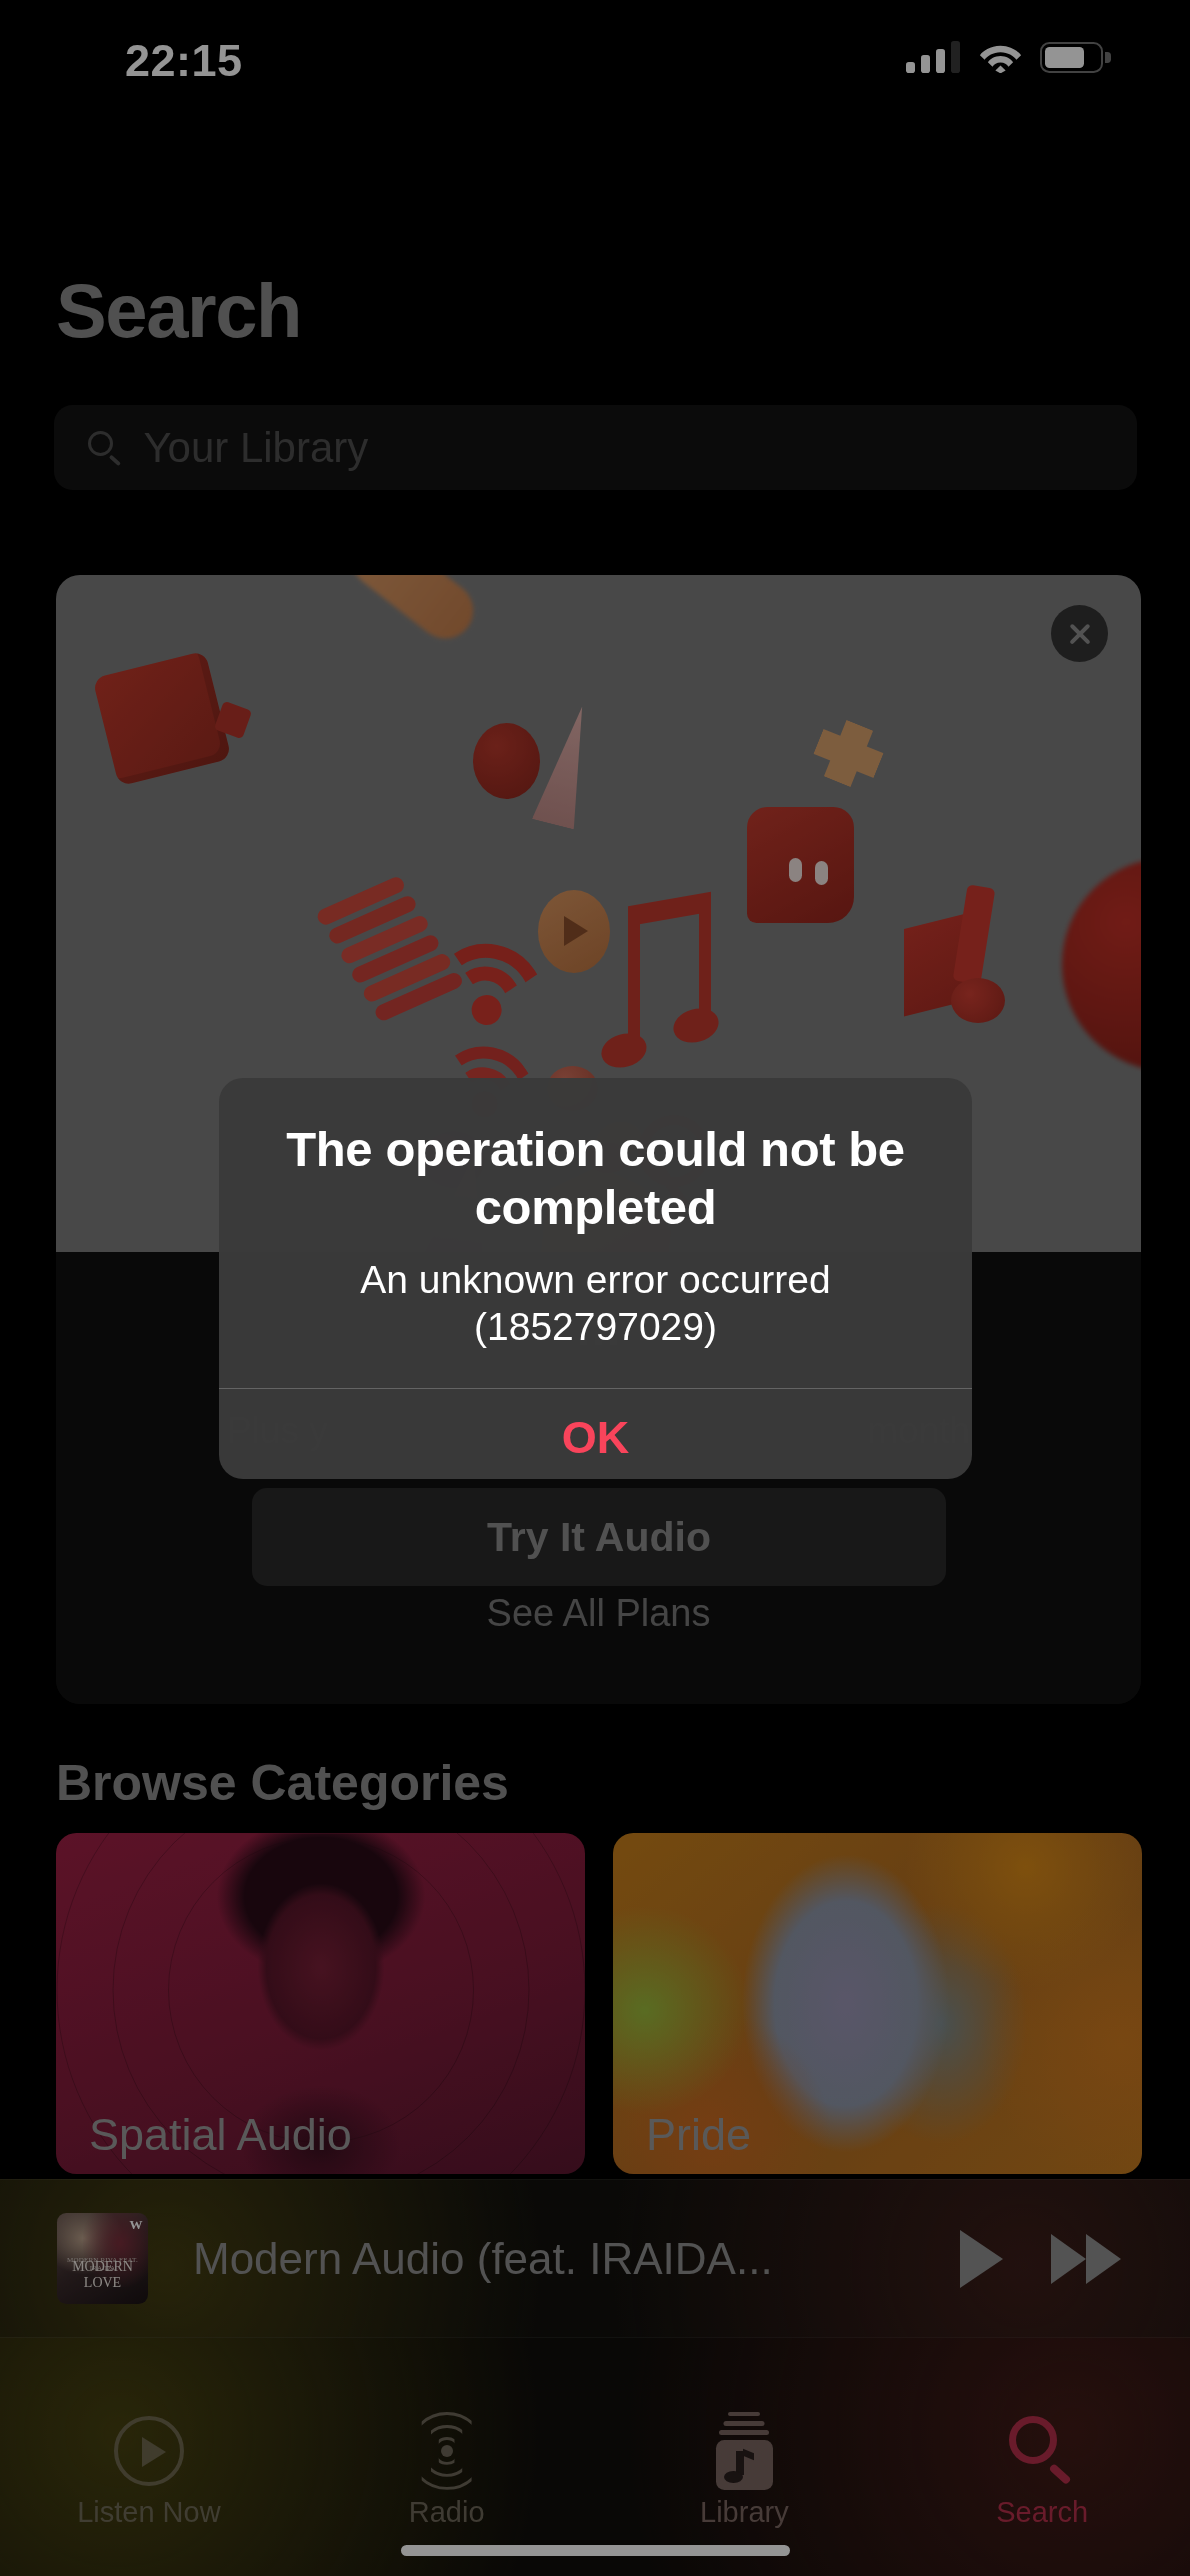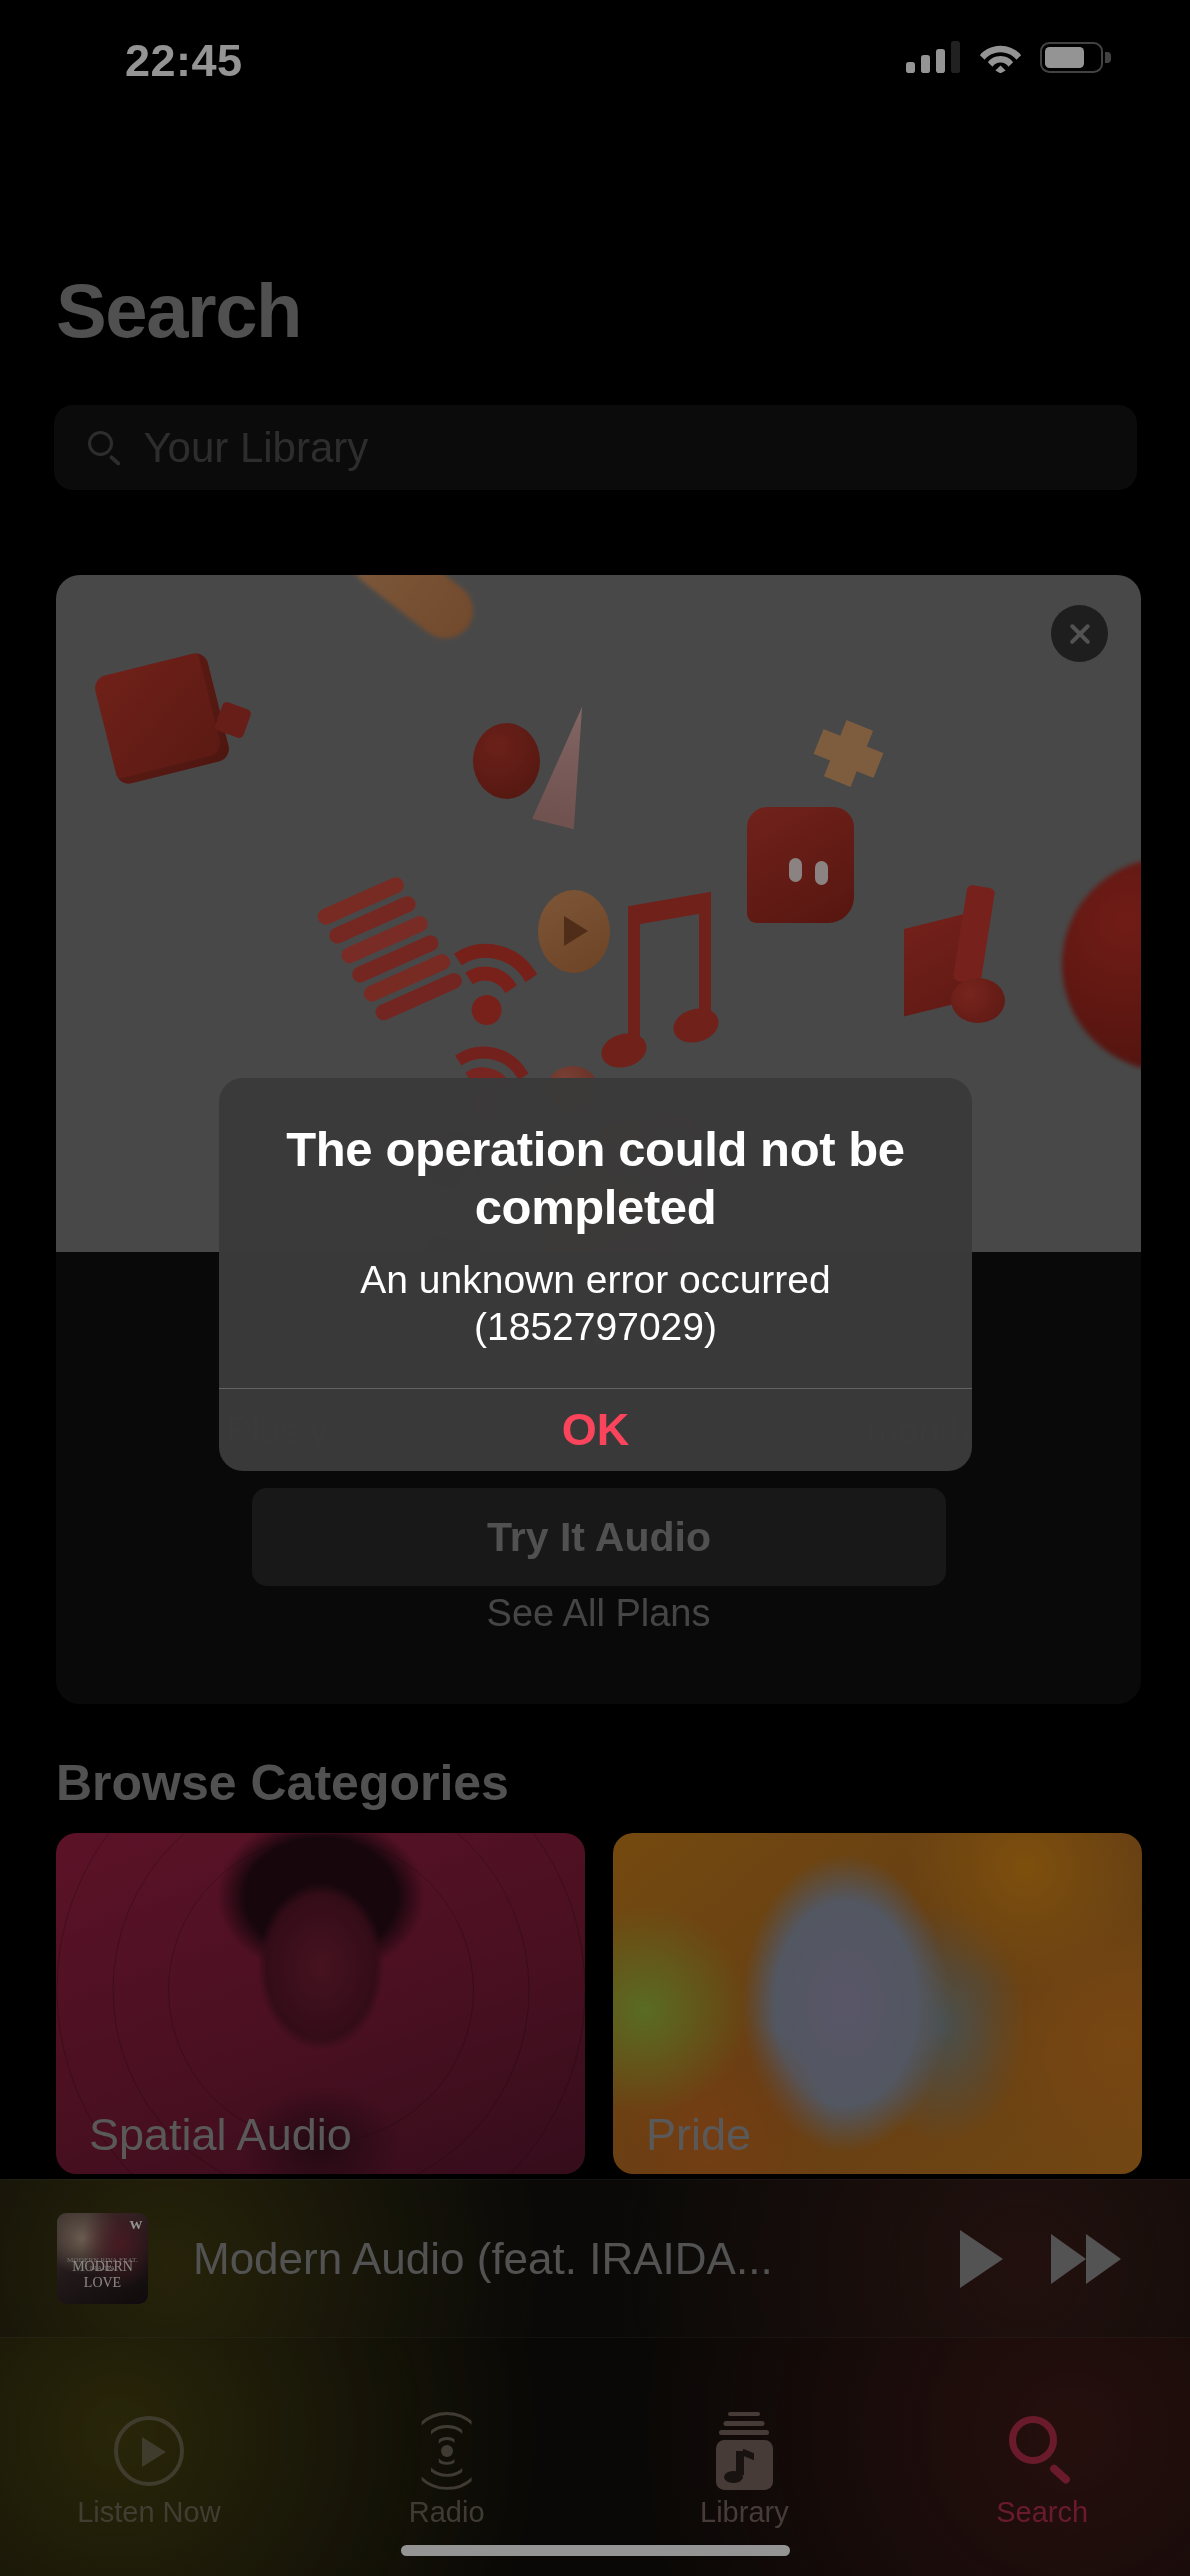--- a/index.html
+++ b/index.html
@@ -186,21 +186,21 @@
   .alert {
     position:absolute; left:219px; top:1078px; width:753px;
     background:rgba(58,58,58,.985); border-radius:24px; z-index:70; overflow:hidden;
   }
   .alert-body { padding:43px 48px 37px; text-align:center; }
   .alert-title { font-size:49px; font-weight:bold; color:#fff; line-height:1.18; letter-spacing:-0.4px;text-align:center; }
   .alert-msg { margin-top:20.4px; font-size:39px; color:#fff; line-height:1.2; }
   .alert-sep { height:0.9px; background:rgba(255,255,255,.22); }
   .alert-ok {
     height:82px; display:flex; align-items:center; justify-content:center;
-    font-size:45px; font-weight:bold; color:#f9445b;
+    font-size:45px; font-weight:bold; color:#f9445b;margin-top:8px;
   }
 </style>
 </head>
 <body>
 
 <div id="screen">
 
   <div class="content">
 
     <div class="page-title">Search</div>
@@ -351,21 +351,21 @@
         <div class="ic-search">
             <div class="r"></div>
             <div class="s"></div>
           </div>
       </div>
       <div class="tl">Search</div>
     </div>
   </div>
 
   <div class="statusbar">
-    <div class="sb-time">22:45</div>
+    <div class="sb-time">22:15</div>
     <div class="sb-right">
       <div class="sig">
           <i></i>
           <i></i>
           <i></i>
           <i></i>
         </div>
       <div class="wifi">
         <svg width="43" height="32" viewBox="0 0 46 34">
           <path d="M23 5 C12 5 4 11 1 15 l5 5 C9 16 15 12 23 12 C31 12 37 16 40 20 l5 -5 C42 11 34 5 23 5 Z" fill="#fff"></path>

